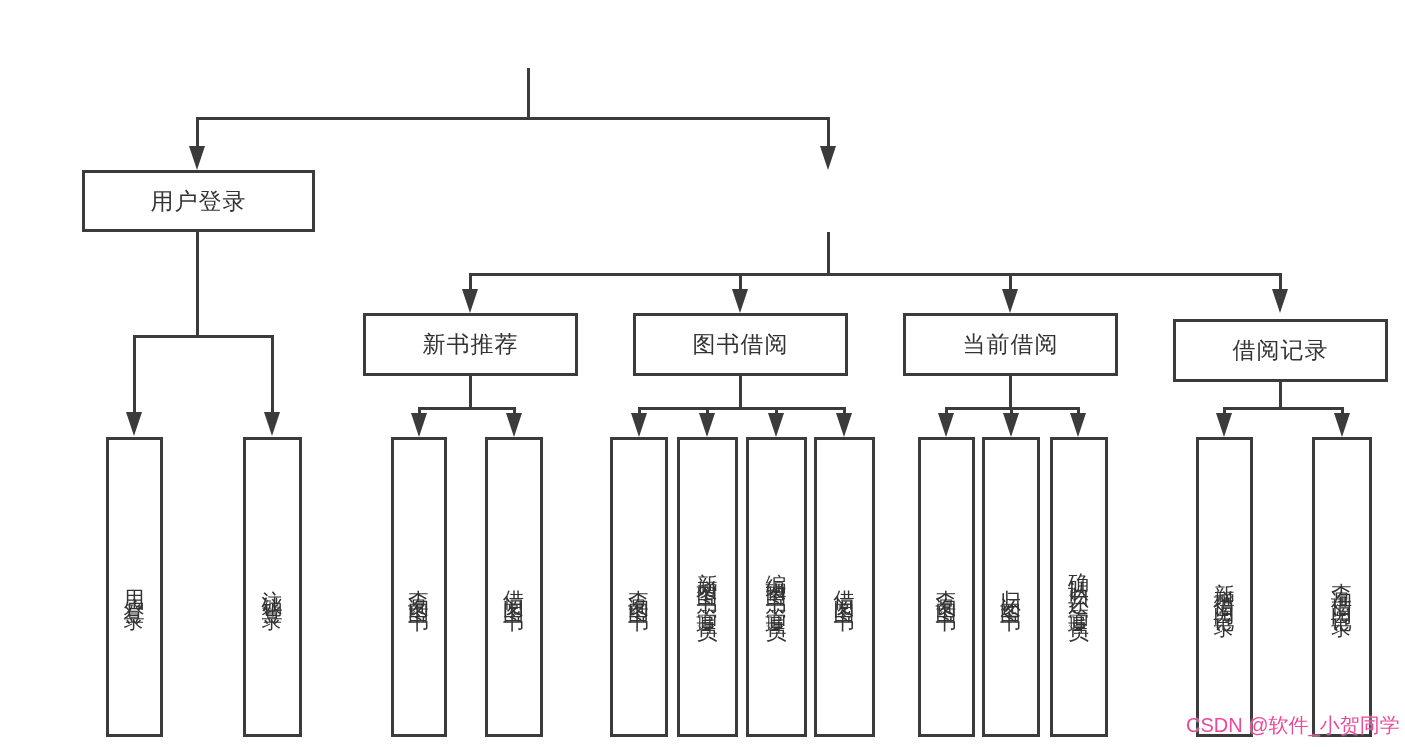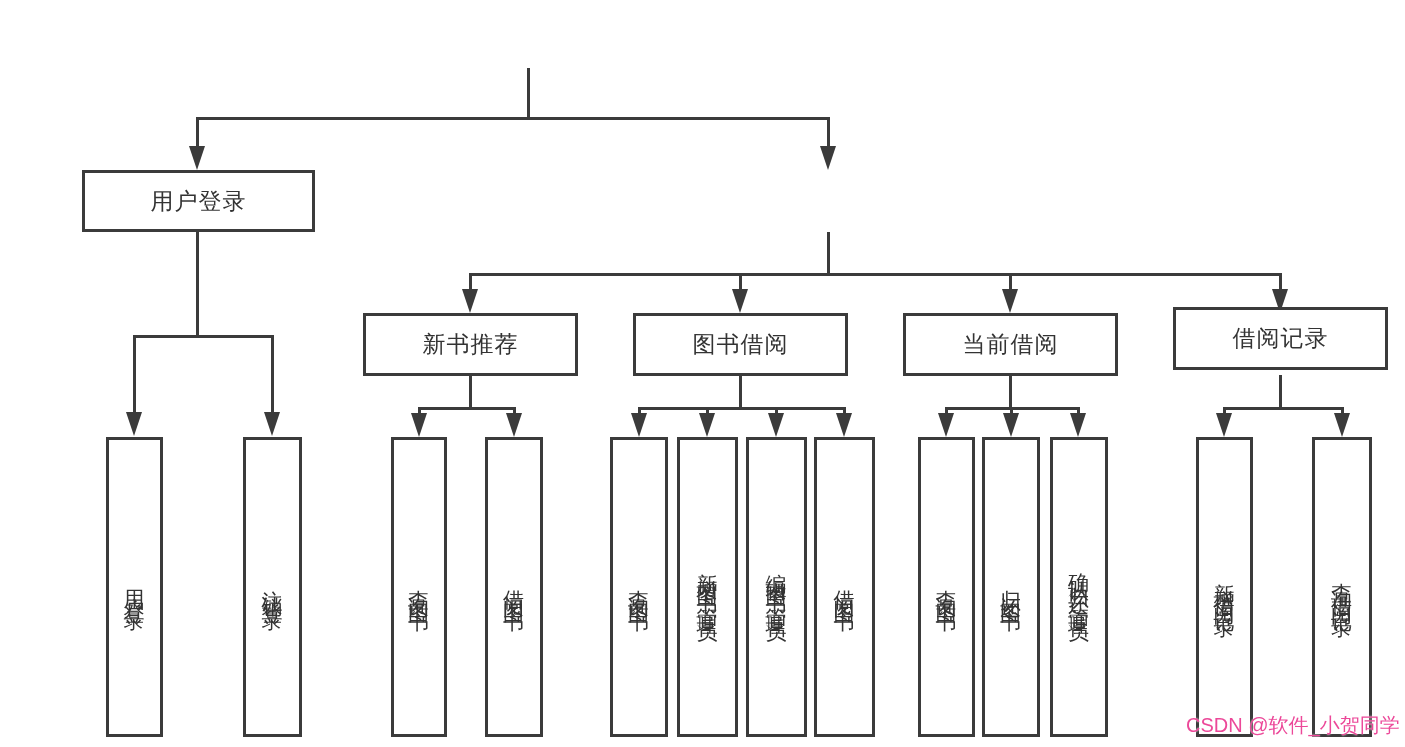--- a/index.html
+++ b/index.html
@@ -96,21 +96,21 @@
 
   <div class="box" style="left:363px;top:313px;width:215px;height:63px">
     <span class="hlabel">新书推荐</span>
   </div>
   <div class="box" style="left:633px;top:313px;width:215px;height:63px">
     <span class="hlabel">图书借阅</span>
   </div>
   <div class="box" style="left:903px;top:313px;width:215px;height:63px">
     <span class="hlabel">当前借阅</span>
   </div>
-  <div class="box" style="left:1173px;top:307px;width:215px;height:63px">
+  <div class="box" style="left:1173px;top:319px;width:215px;height:63px">
     <span class="hlabel">借阅记录</span>
   </div>
 
   <div class="box leaf" style="left:106px;width:57px">
     <span class="vtext">用户登录</span>
   </div>
   <div class="box leaf" style="left:243px;width:59px">
     <span class="vtext">注销登录</span>
   </div>
   <div class="box leaf" style="left:391px;width:56px">

